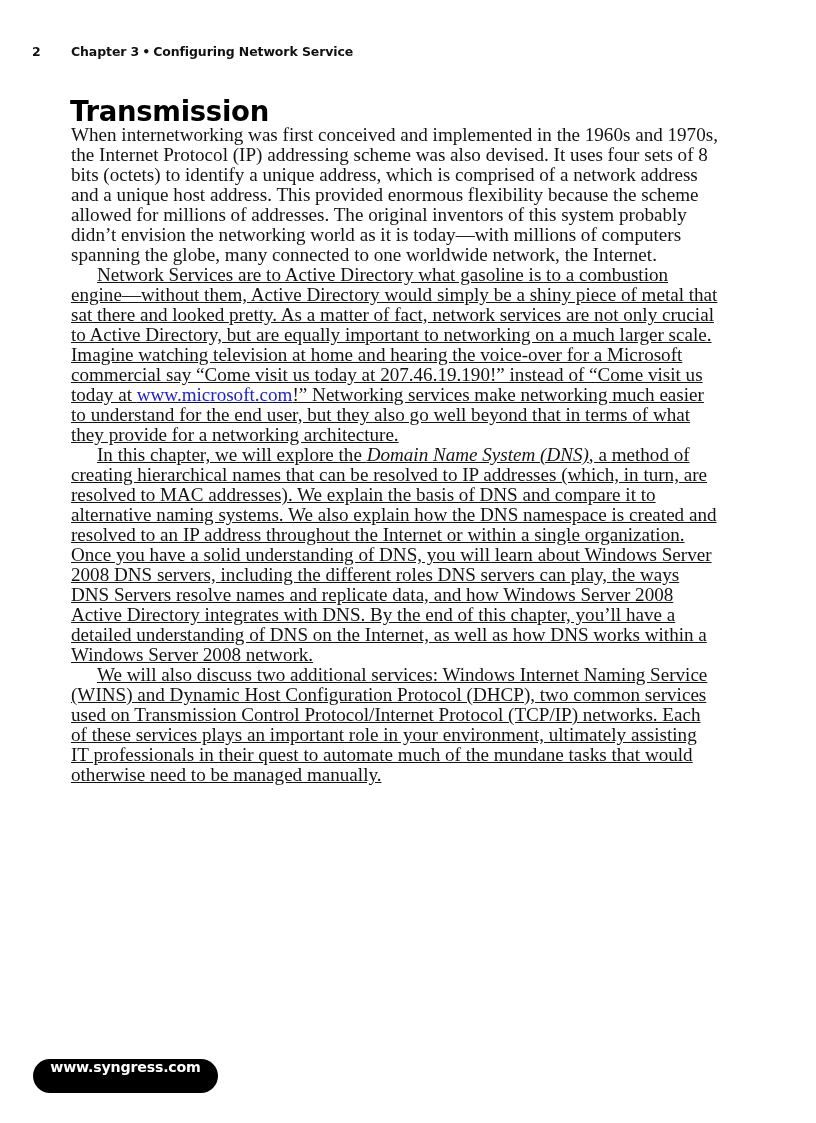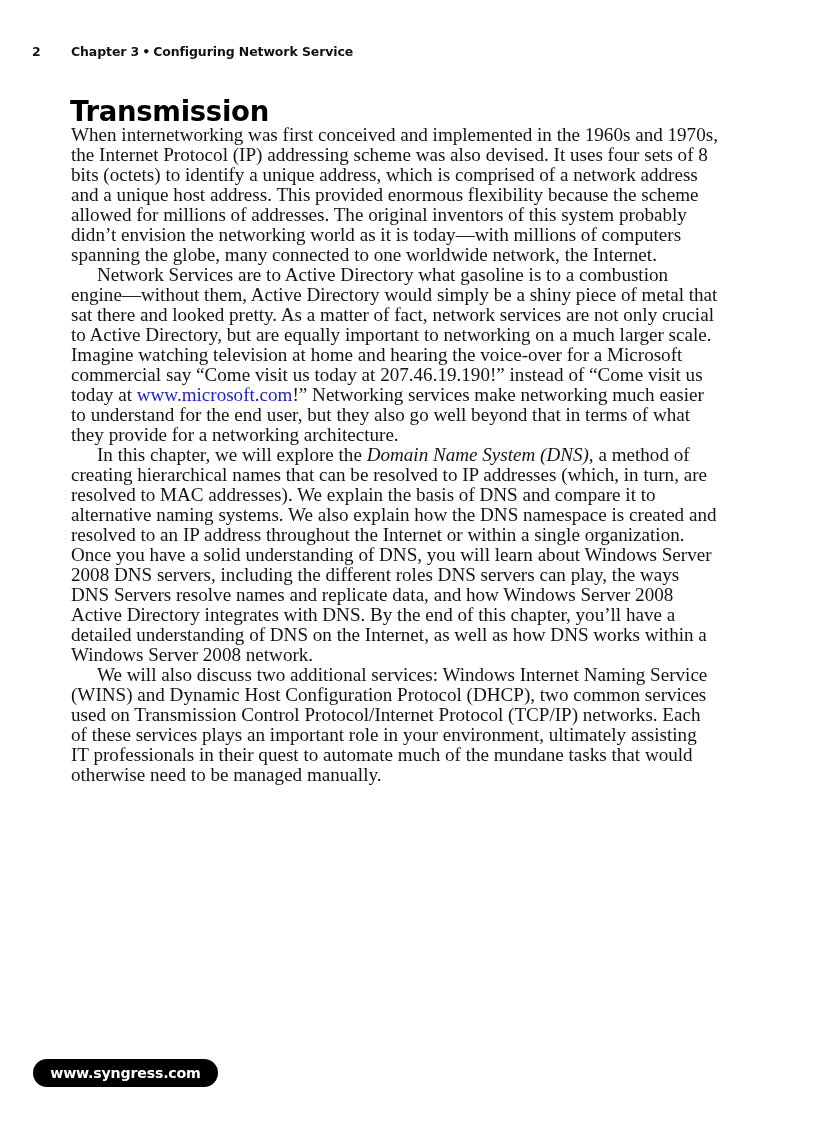--- a/index.html
+++ b/index.html
@@ -67,40 +67,40 @@
     font-size: 19.1px;
     line-height: 20px;
     color: #141414;
     text-align: left;
   }
   .body-block p {
     margin: 0;
   }
   .body-block p.indent {
     text-indent: 26px;
+    text-decoration: underline;
   }
   .link {
     color: #2222cc;
     text-decoration: none;
   }
   .ital {
     font-style: italic;
   }
 
   
   .footer-badge {
     position: absolute;
     left: 33px;
     top: 1059px;
     width: 185px;
-    height: 28px;
+    height: 34px;
     background: #000000;
     border-radius: 17px;
     display: flex;
-    align-items: center;
     justify-content: center;
   }
   .footer-badge .badge-text {
     font-family: "DejaVu Sans", sans-serif;
     font-size: 14.2px;
     font-weight: bold;
     color: #ffffff;
     letter-spacing: -0.2px;
   }
 </style>

